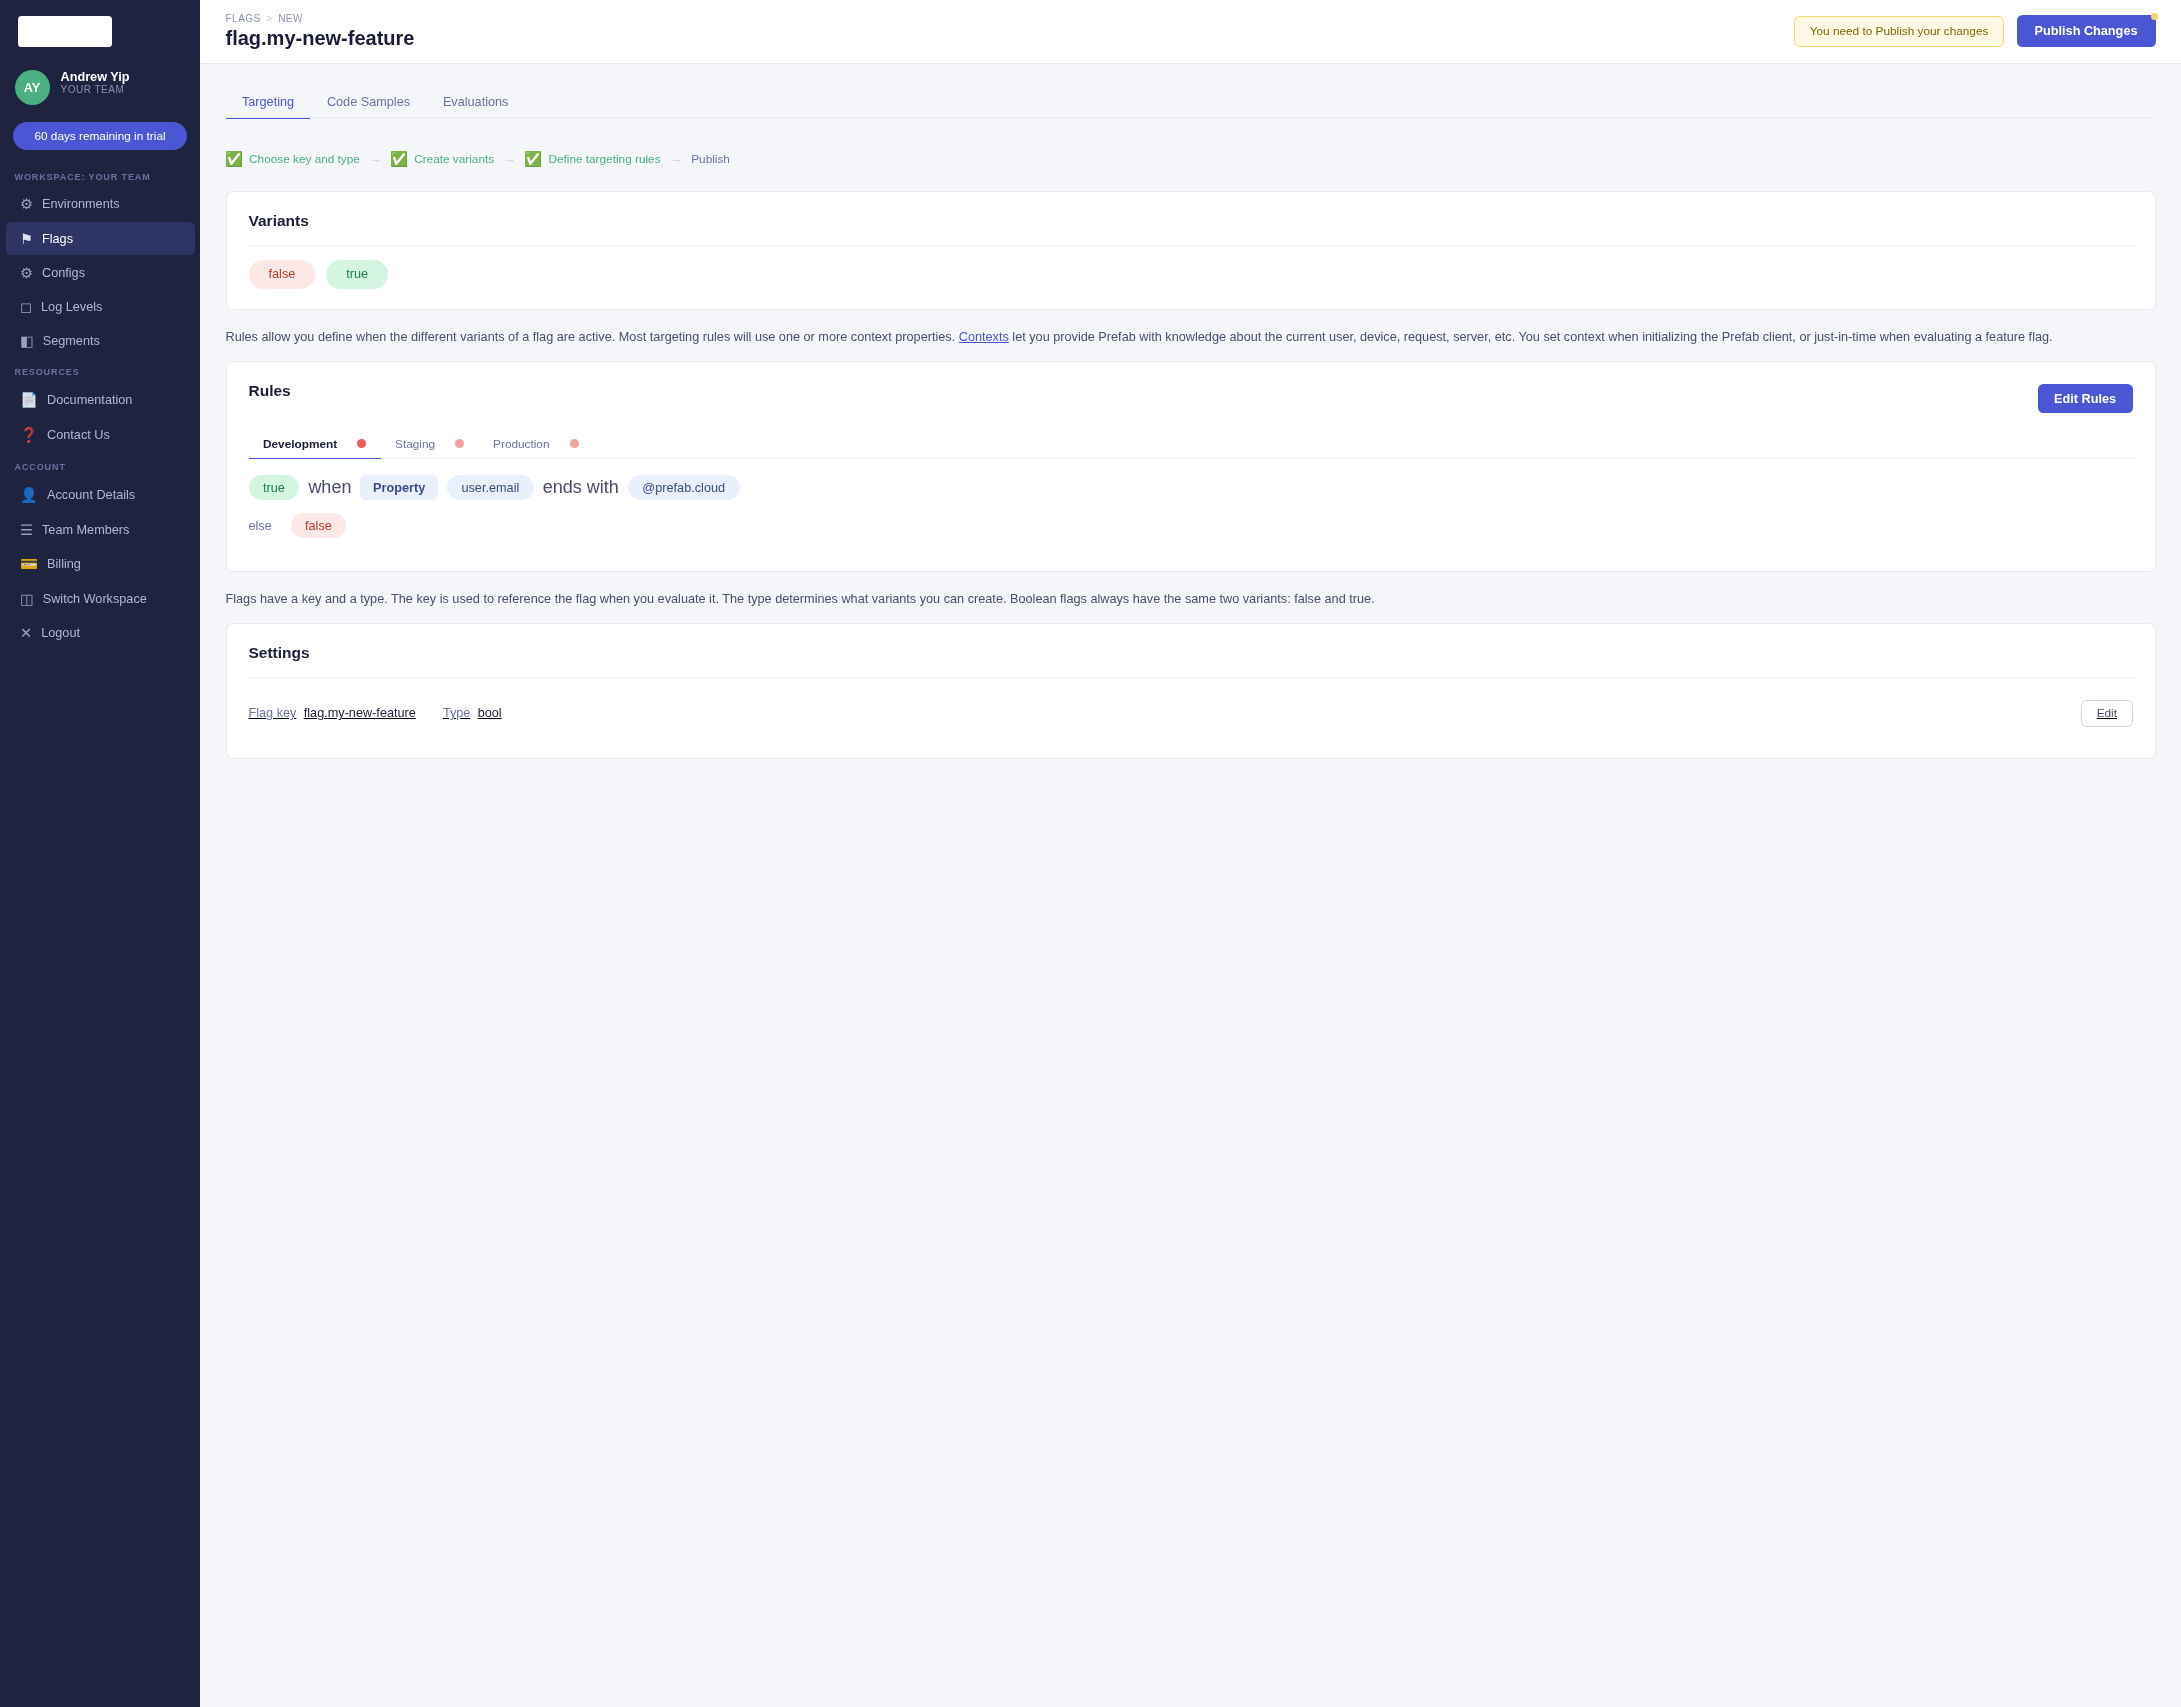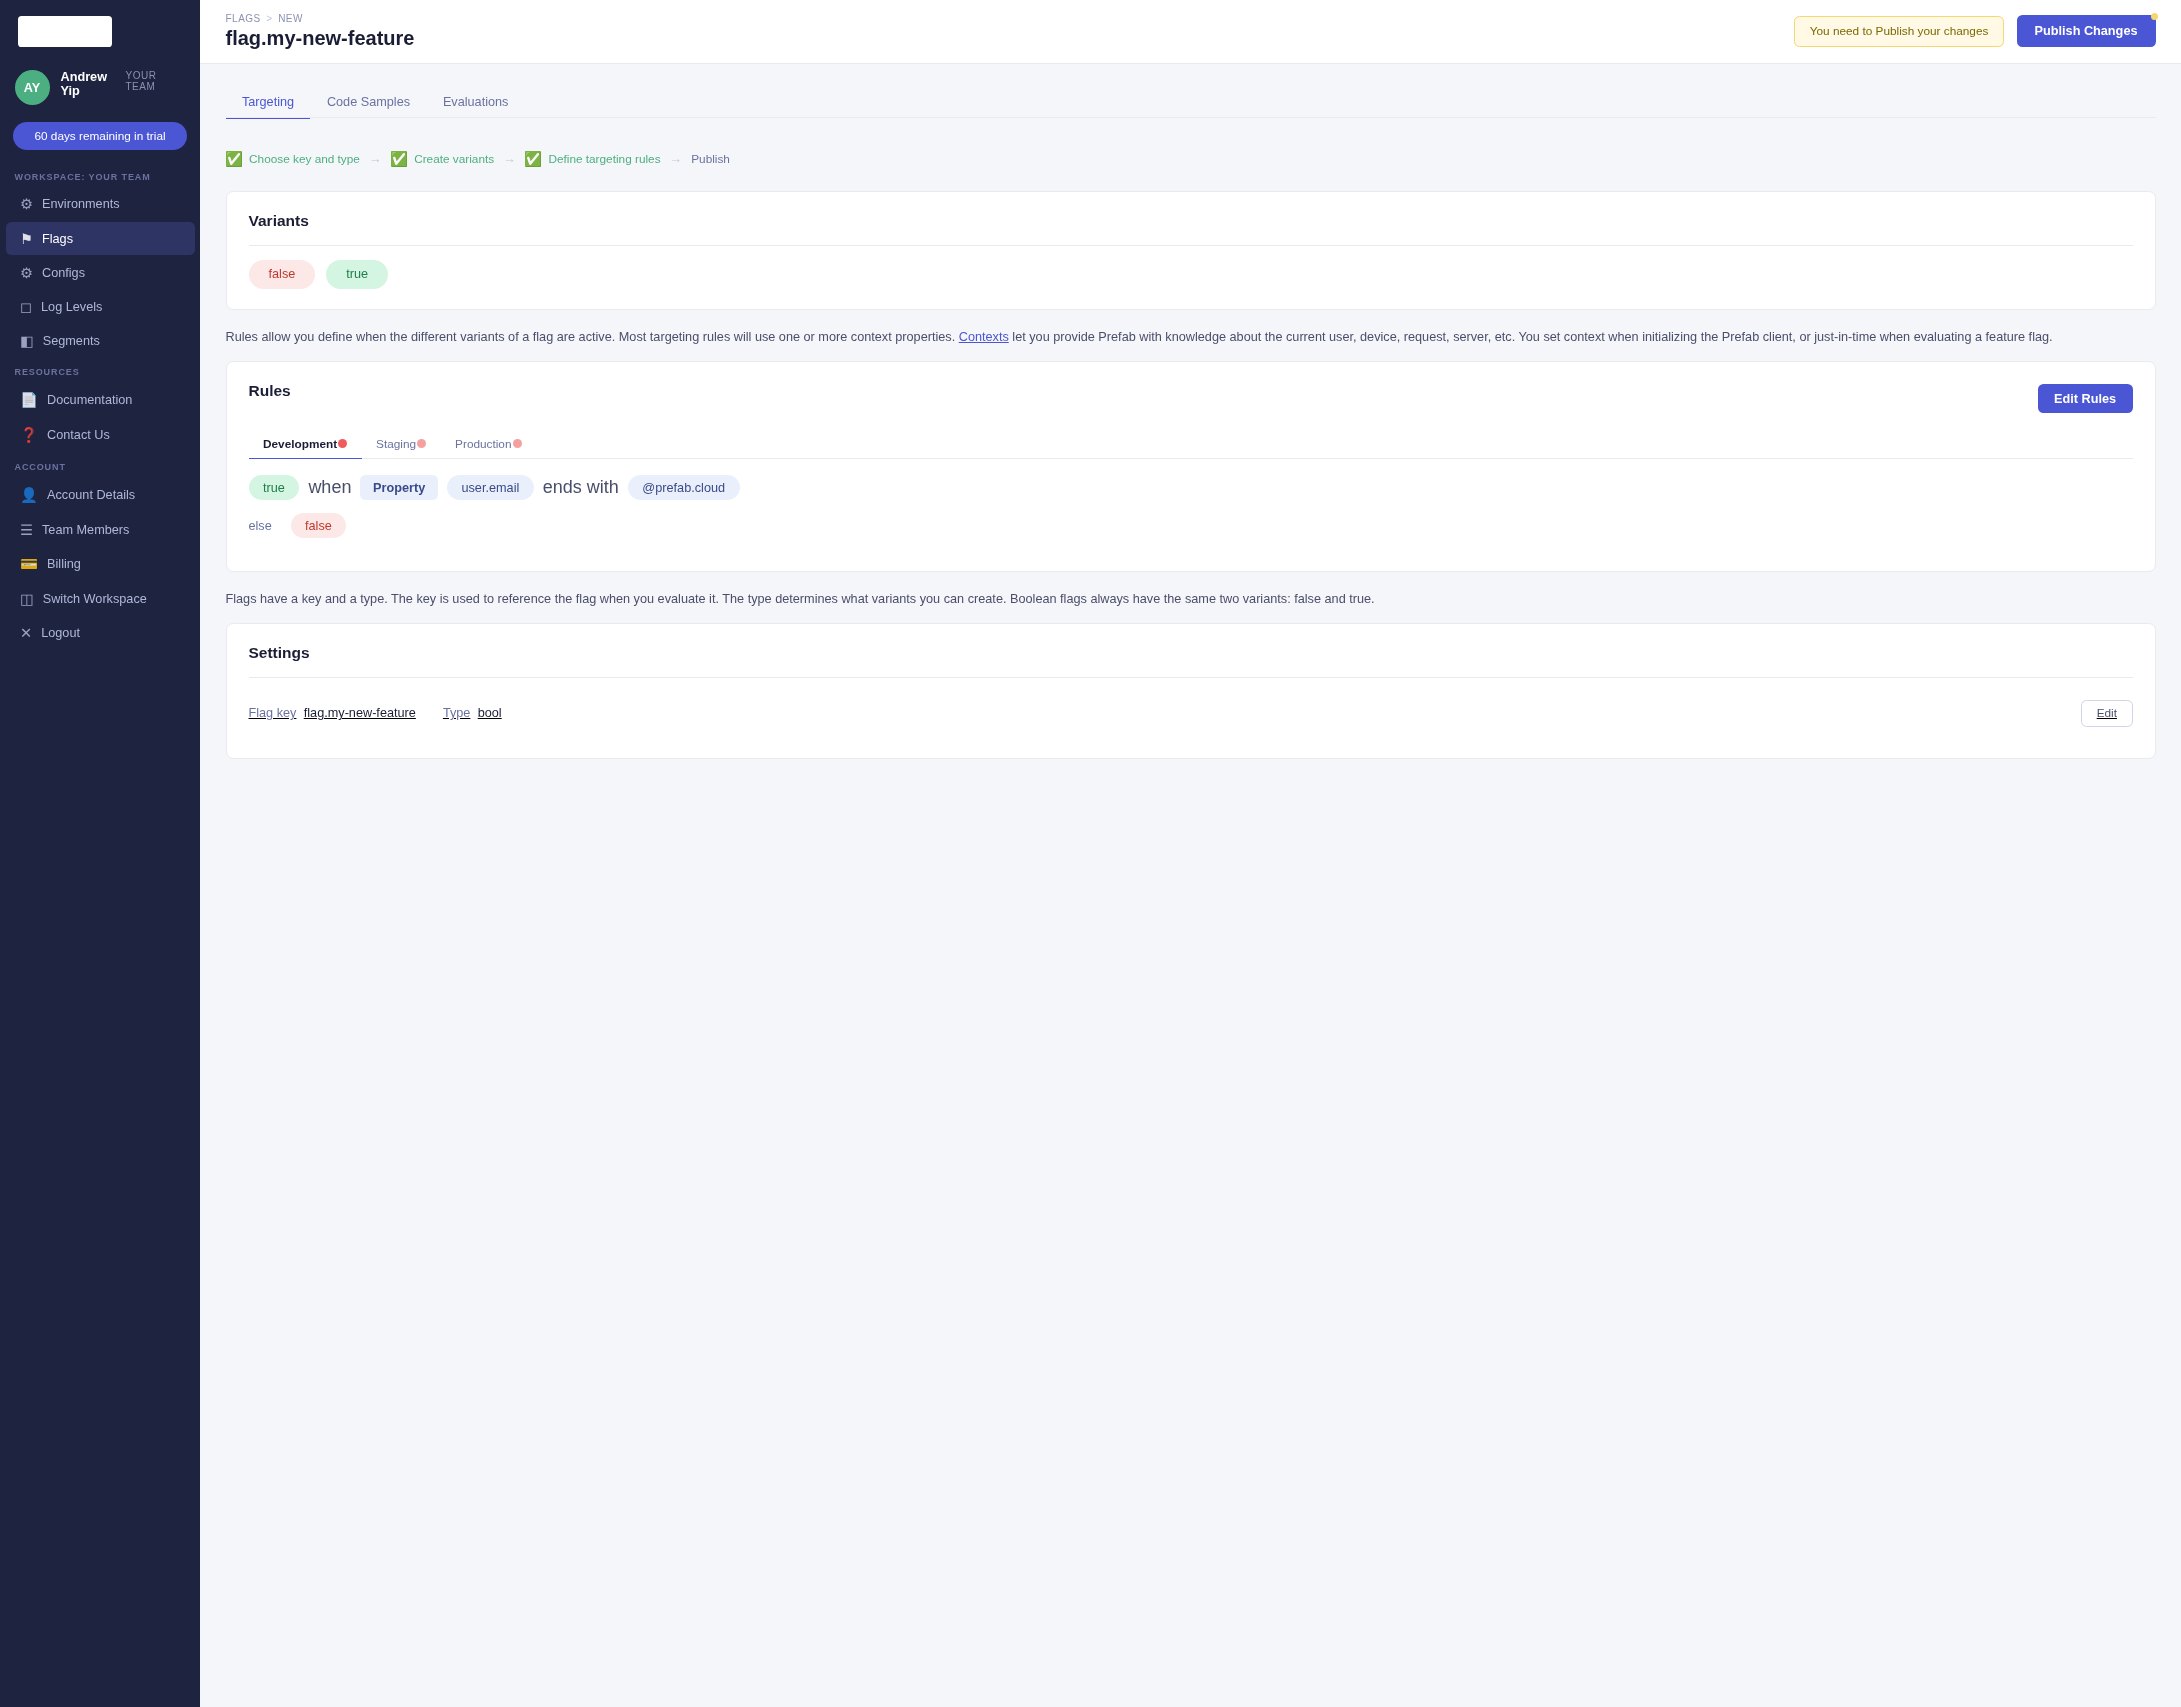--- a/index.html
+++ b/index.html
@@ -31,21 +31,21 @@
     }
     .user-section {
       display: flex; gap: 11px;
       padding: 11px 14.5px 12.7px;
     }
     .avatar {
       width: 35px; height: 35px; border-radius: 50%;
       background: #4caf82; display: flex; align-items: center; justify-content: center;
       font-weight: 700; font-size: 12.7px; color: #fff; flex-shrink: 0;
     }
-    .user-info { display: flex; flex-direction: row; }
+    .user-info { display: flex; flex-direction: column; }
     .user-name { font-weight: 700; font-size: 12.7px; color: #fff; }
     .user-team { font-size: 10px; color: #8b92b0; text-transform: uppercase; letter-spacing: 0.5px; }
 
     .trial-badge {
       margin: 3.6px 12.7px 12.7px;
       background: #4a56d4;
       color: #fff;
       border-radius: 18px;
       padding: 7.3px 12.7px;
       font-size: 11.8px;
@@ -161,21 +161,21 @@
     .edit-rules-btn {
       background: #4a56d4; color: #fff;
       border: none; border-radius: 5.5px;
       padding: 7.3px 16.4px; font-size: 12.7px; font-weight: 600;
       cursor: pointer;
     }
 
     
     .env-tabs { display: flex; gap: 0; border-bottom: 0.9px solid #e8eaf0; margin-bottom: 16.4px; }
     .env-tab {
-      display: flex; align-items: center; gap: 1px;
+      display: flex; align-items: center; gap: 20px;
       padding: 7.3px 14.5px; font-size: 11.8px; font-weight: 500;
       color: #6b72a0; cursor: pointer;
       border-bottom: 1.8px solid transparent; margin-bottom: -0.9px;
     }
     .env-tab.active { color: #1a1d35; border-bottom-color: #4a56d4; font-weight: 600; }
     .env-dot { width: 9px; height: 9px; border-radius: 50%; }
     .env-dot.red { background: #f05b5b; }
     .env-dot.pink { background: #f5a0a0; }
 
     

